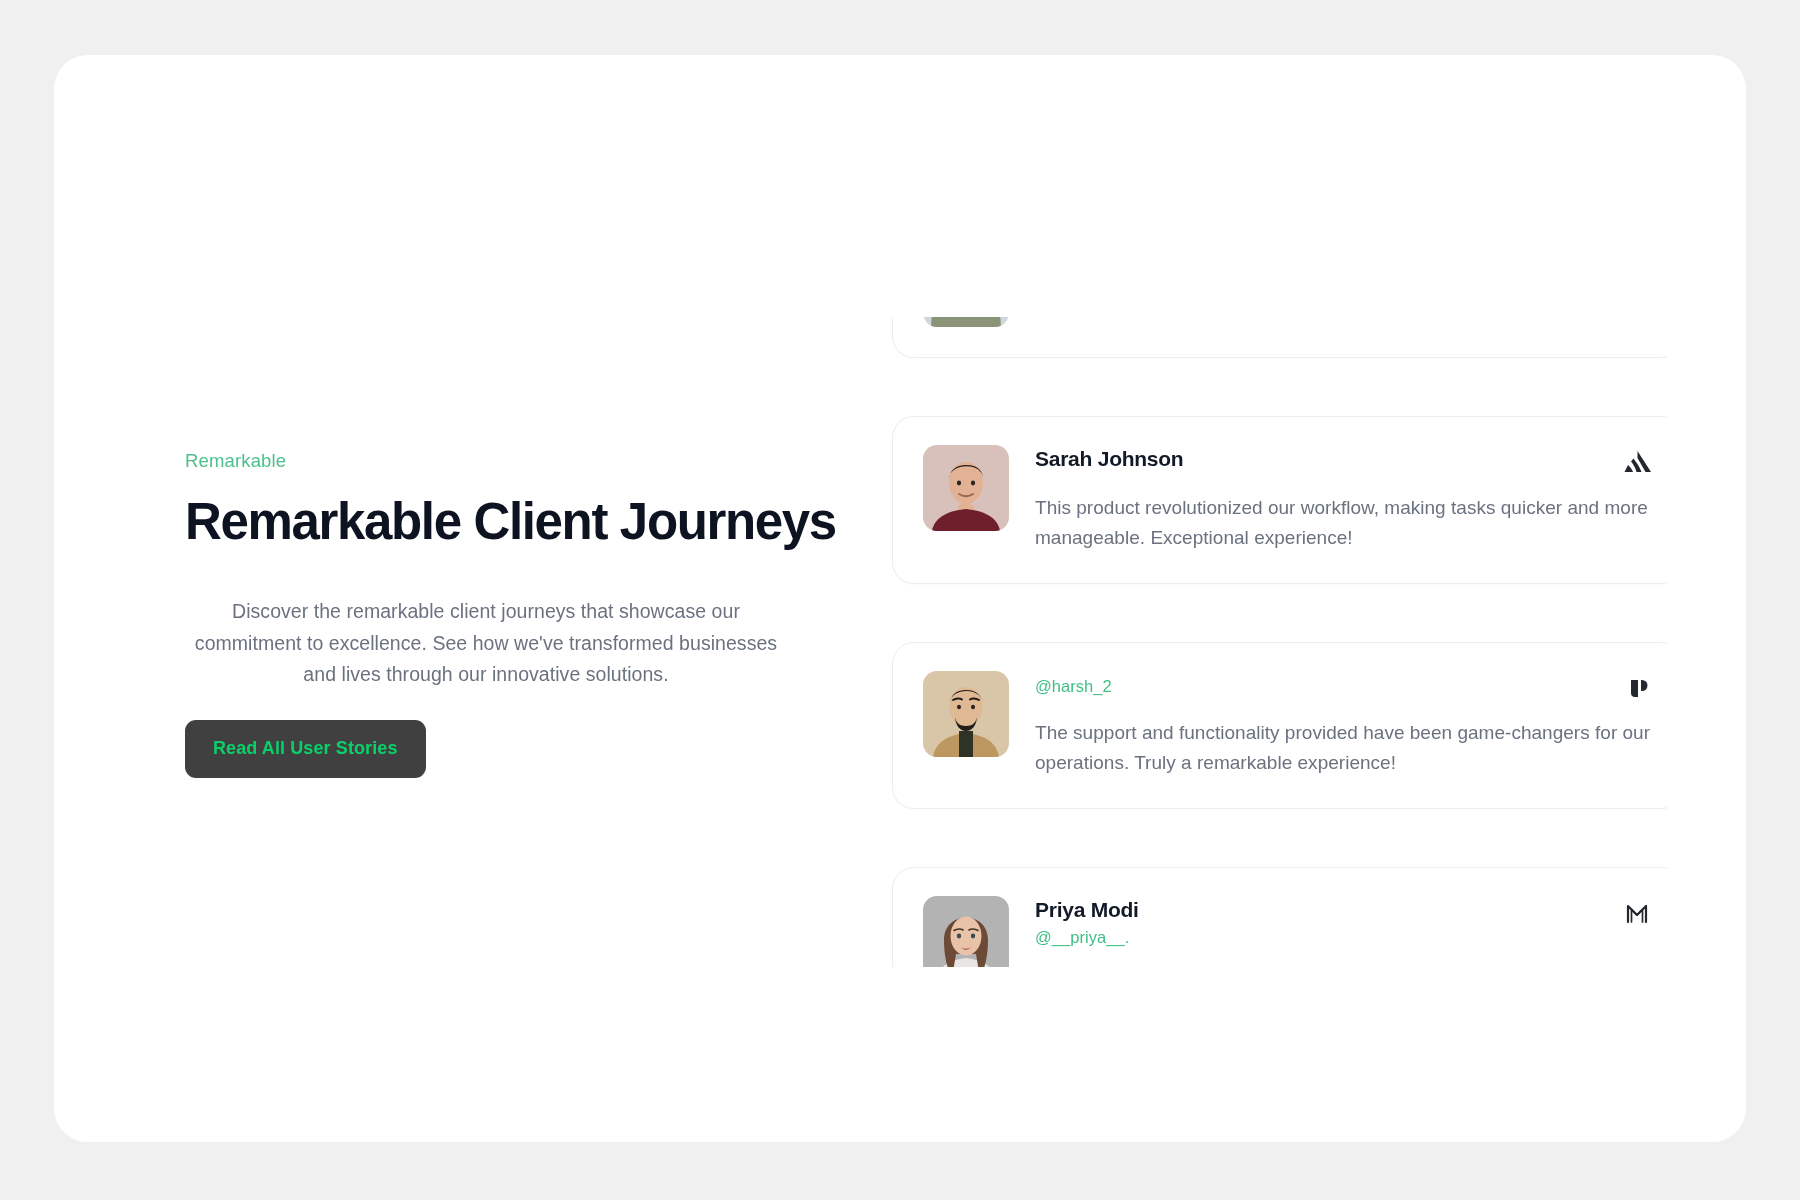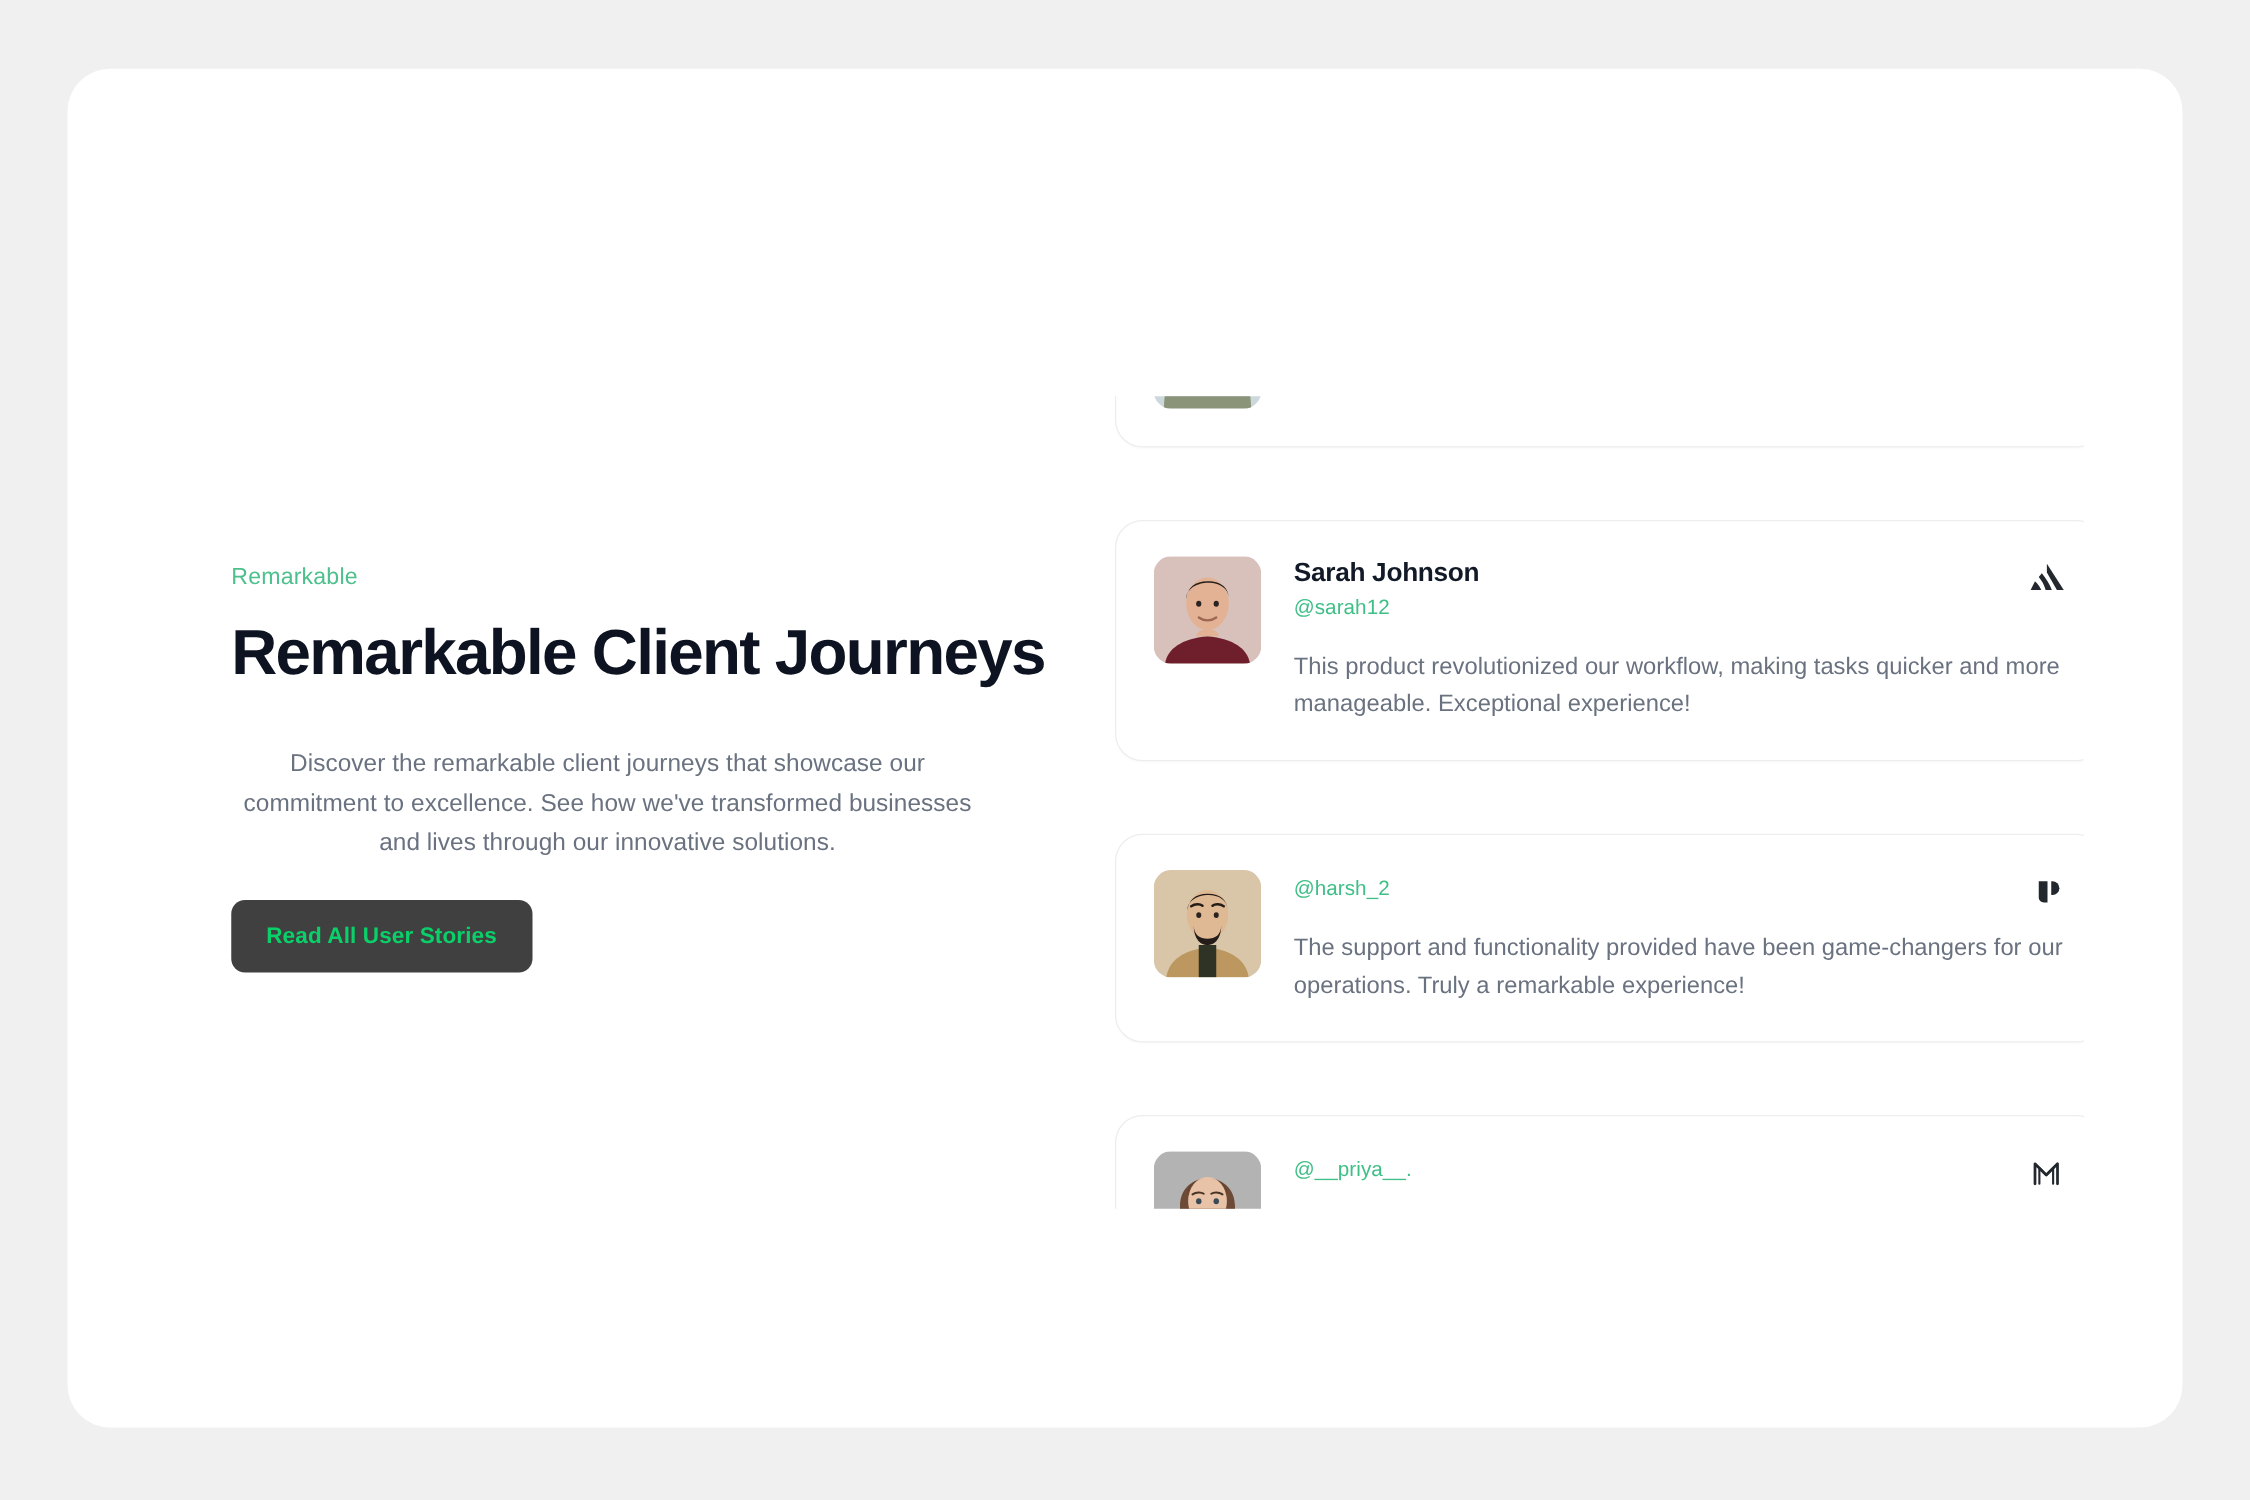--- a/index.html
+++ b/index.html
@@ -208,21 +208,20 @@
               <ellipse cx="43" cy="38" rx="17" ry="21" fill="#e3b294"></ellipse>
               <path d="M26 34 C26 18 60 16 60 34 C60 26 55 20 43 20 C33 20 27 25 26 34 Z" fill="#26201c"></path>
               <ellipse cx="36" cy="38" rx="2.1" ry="2.4" fill="#2b2320"></ellipse>
               <ellipse cx="50" cy="38" rx="2.1" ry="2.4" fill="#2b2320"></ellipse>
               <path d="M36 49 C40 52 46 52 50 49" fill="none" stroke="#9c6650" stroke-width="1.8" stroke-linecap="round"></path>
               <path d="M43 58 C38 58 34 61 34 64 L52 64 C52 61 48 58 43 58 Z" fill="#e3b294"></path>
             </svg>
           </div>
           <div class="tbody">
             <div class="tname">Sarah Johnson</div>
-            <div class="thandle">@sarah12</div>
             <div class="tquote">This product revolutionized our workflow, making tasks quicker and more manageable. Exceptional experience!</div>
           </div>
           <div class="brand-mark">
             <svg viewBox="0 0 34 34" xmlns="http://www.w3.org/2000/svg">
               <path d="M17.5 6 L31 27 L25.5 27 L17.5 13 Z" fill="currentColor"></path>
               <path d="M13.5 13.5 C17 18 20 22.5 21.5 27 L16.5 27 C15.5 23 13.5 19.5 11 16.5 Z" fill="currentColor"></path>
               <path d="M8 20 C10.5 22.5 12.2 24.8 13 27 L4.5 27 Z" fill="currentColor"></path>
             </svg>
           </div>
         </div>
@@ -263,20 +262,21 @@
               <ellipse cx="43" cy="40" rx="15.5" ry="19.5" fill="#e8c3a8"></ellipse>
               <path d="M27 34 C27 18 59 18 59 34 C57 26 52 22 43 22 C34 22 29 26 27 34 Z" fill="#5c3d2b"></path>
               <ellipse cx="36" cy="40" rx="2.2" ry="2.4" fill="#3a4a55"></ellipse>
               <ellipse cx="50" cy="40" rx="2.2" ry="2.4" fill="#3a4a55"></ellipse>
               <path d="M31 34.5 C34 32.5 38 32.5 40 34" fill="none" stroke="#4a3426" stroke-width="1.6" stroke-linecap="round"></path>
               <path d="M46 34 C48 32.5 52 32.5 55 34.5" fill="none" stroke="#4a3426" stroke-width="1.6" stroke-linecap="round"></path>
               <path d="M38 51 C41 53 45 53 48 51 C45 55 41 55 38 51 Z" fill="#b5635f"></path>
             </svg>
           </div>
           <div class="tbody">
+            <div class="tname">Priya Modi</div>
             <div class="thandle">@__priya__.</div>
             <div class="tquote"></div>
           </div>
           <div class="brand-mark">
             <svg viewBox="0 0 34 34" xmlns="http://www.w3.org/2000/svg">
               <path d="M8 26 L8 10 L17 19 L26 10 L26 26" fill="none" stroke="currentColor" stroke-width="2.2" stroke-linejoin="round" stroke-linecap="round"></path>
               <path d="M11.5 26 L11.5 13.5 L17 19 L22.5 13.5 L22.5 26" fill="none" stroke="currentColor" stroke-width="1.7" stroke-linejoin="round" stroke-linecap="round"></path>
             </svg>
           </div>
         </div>

